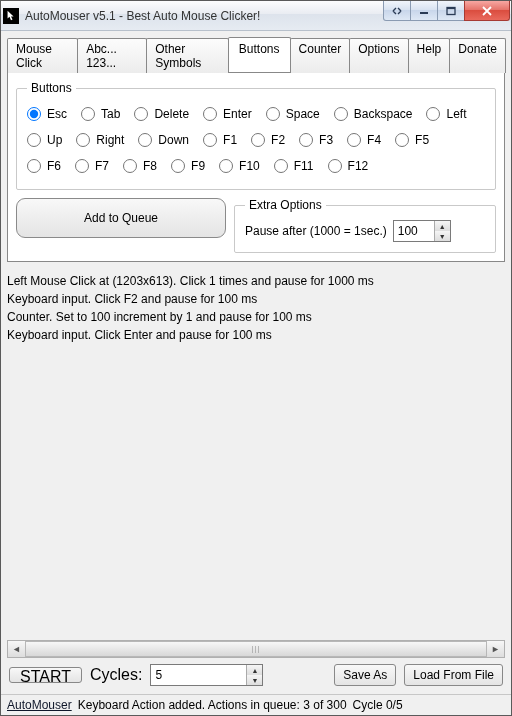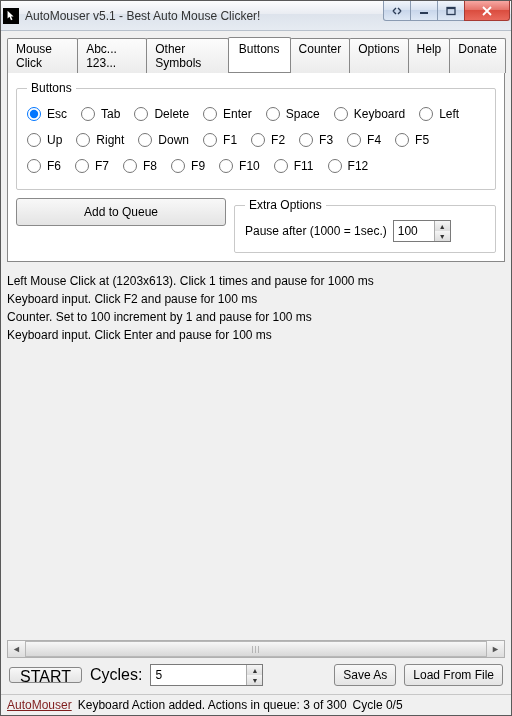--- a/index.html
+++ b/index.html
@@ -20,42 +20,42 @@
   .tabs { display:flex; }
   .tab { border:1px solid #888; border-bottom:none; background:linear-gradient(#fcfcfc,#ececec); padding:3px 8px; margin-right:-1px; border-top-left-radius:2px; border-top-right-radius:2px; position:relative; top:1px; }
   .tab.active { background:#fff; z-index:2; padding:4px 10px; top:0; }
   .tabpane { border:1px solid #888; background:#fff; padding:8px; }
   fieldset.grp { border:1px solid #c9c9c9; border-radius:2px; padding:6px 10px 10px 10px; margin:0; }
   fieldset.grp legend { padding:0 4px; color:#000; font-size:12px; }
   .radios { display:flex; flex-wrap:wrap; }
   .radio { display:flex; align-items:center; margin:6px 14px 6px 0; font-size:14px; }
   .radio input { margin:0 6px 0 0; width:14px; height:14px; }
   .row2 { display:flex; margin-top:8px; gap:8px; }
-  .addbtn { flex:0 0 210px; height:28px; border:1px solid #8a8a8a; border-radius:3px; background:linear-gradient(#f8f8f8,#e4e4e4); }
+  .addbtn { flex:0 0 210px; height:40px; border:1px solid #8a8a8a; border-radius:9px; background:linear-gradient(#f8f8f8,#e4e4e4); }
   .extra { flex:1; }
   .extrabody { display:flex; align-items:center; gap:6px; padding-top:2px; }
   .spin { display:flex; align-items:stretch; border:1px solid #7a7a7a; height:22px; background:#a21caf; }
   .spin input { border:none; width:40px; padding:0 4px; outline:none; }
   .spinbtns { display:flex; flex-direction:column; width:16px; border-left:1px solid #aaa; }
   .spinbtns div { flex:1; background:linear-gradient(#f5f5f5,#ddd); display:flex; align-items:center; justify-content:center; font-size:7px; color:#333; }
   .queue { margin-top:10px; font-size:12px; color:#000; line-height:18px; flex:1; }
   
   .hscroll { height:18px; display:flex; align-items:stretch; border:1px solid #b0b0b0; background:#efefef; }
   .hscroll .harrow { width:17px; background:linear-gradient(#f7f7f7,#ddd); display:flex; align-items:center; justify-content:center; color:#555; font-size:9px; }
   .hscroll .htrack { flex:1; background:#eaeaea; position:relative; }
   .hscroll .hthumb { position:absolute; left:0; right:0; top:0; bottom:0; background:linear-gradient(#f7f7f7,#d8d8d8); border:1px solid #b7b7b7; }
   .hscroll .hthumb::after { content:"|||"; position:absolute; left:50%; top:50%; transform:translate(-50%,-55%); color:#9e9e9e; letter-spacing:1px; font-size:8px; }
   
   .bottom { display:flex; align-items:center; gap:8px; padding:6px 2px; }
   .bigbtn { height:16px; padding:0 10px; border:1px solid #888; border-radius:3px; background:linear-gradient(#f8f8f8,#e4e4e4); font-size:16px; font-weight:400; }
   .stdbtn { height:22px; padding:0 8px; border:1px solid #888; border-radius:3px; background:linear-gradient(#f8f8f8,#e4e4e4); }
   .cycles-lbl { font-size:16px; }
   .cycles-spin input { width:95px; }
   .status { border-top:1px solid #c7c7c7; padding:3px 6px; display:flex; gap:6px; align-items:center; font-size:12px; }
-  .status a { color:#7f1d1d; text-decoration:underline; }
+  .status a { color:#0f172a; text-decoration:underline; }
 </style>
 </head>
 <body>
 <div class="window">
 
   <div class="titlebar">
     <div class="icon">
       <svg viewBox="0 0 10 14">
           <path d="M1 1 L1 10 L3.2 8 L5 12 L6.8 11.2 L5 7.5 L8 7.5 Z" fill="#fff"></path>
         </svg>
@@ -117,21 +117,21 @@
             <label class="radio">
               <input type="radio" name="btns" style="">
               <span>Enter</span>
             </label>
             <label class="radio">
               <input type="radio" name="btns" style="">
               <span>Space</span>
             </label>
             <label class="radio">
               <input type="radio" name="btns" style="">
-              <span>Keyboard</span>
+              <span>Backspace</span>
             </label>
             <label class="radio">
               <input type="radio" name="btns" style="">
               <span>Left</span>
             </label>
             <label class="radio">
               <input type="radio" name="btns" style="">
               <span>Up</span>
             </label>
             <label class="radio">

